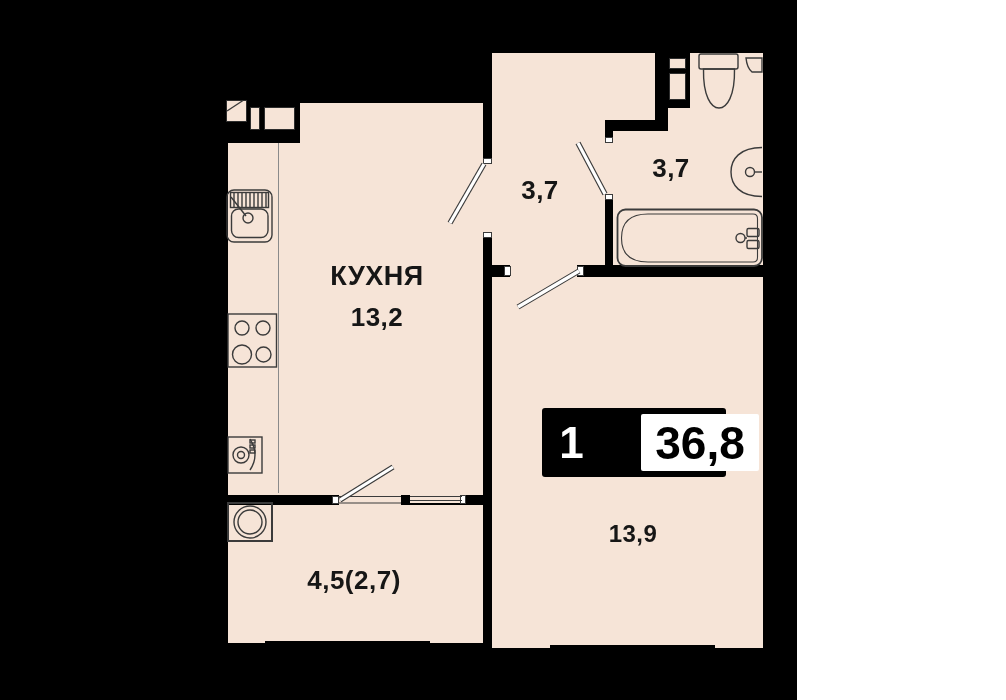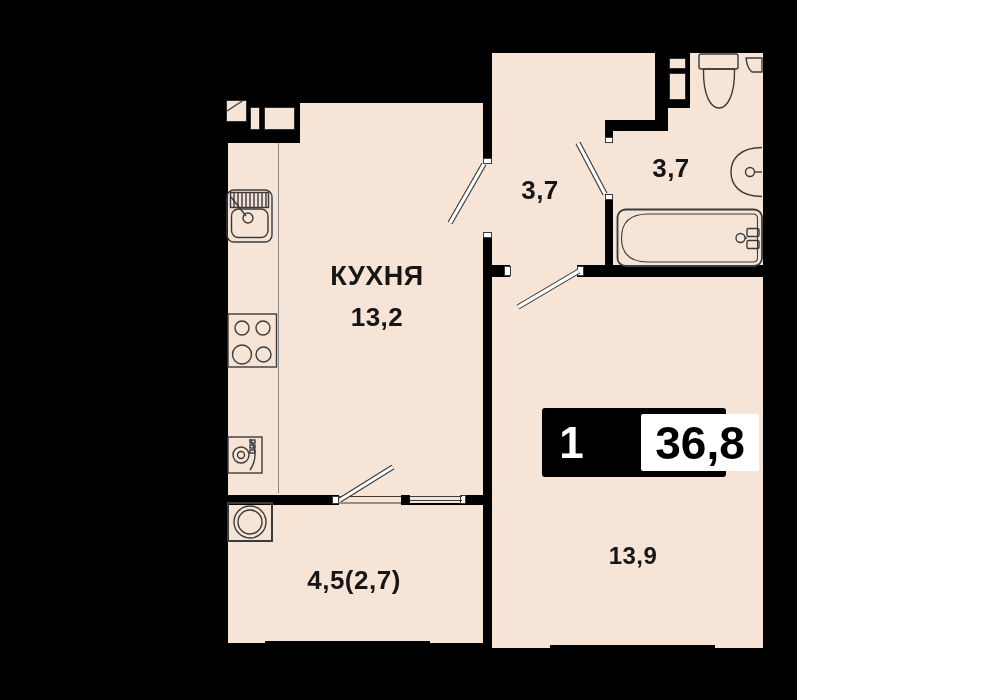--- a/index.html
+++ b/index.html
@@ -165,21 +165,21 @@
           <line x1="340" y1="500" x2="393" y2="467" stroke-width="5.5"></line>
           <line x1="340" y1="500" x2="393" y2="467" stroke="#ffffff" stroke-width="3.2"></line>
         </g>
       </g>
     </svg>
 
     <div class="lbl" style="left:377px;top:276px;font-size:27px;">КУХНЯ</div>
     <div class="lbl" style="left:377px;top:317px;font-size:26px;">13,2</div>
     <div class="lbl" style="left:540px;top:190px;font-size:26px;">3,7</div>
     <div class="lbl" style="left:671px;top:168px;font-size:26px;">3,7</div>
-    <div class="lbl" style="left:633px;top:556px;font-size:24px;">13,9</div>
+    <div class="lbl" style="left:633px;top:534px;font-size:24px;">13,9</div>
     <div class="lbl" style="left:354px;top:580px;font-size:26px;">4,5(2,7)</div>
 
     <div class="badge">
       <div class="badge-num">1</div>
       <div class="badge-area-box">
         <span class="badge-area">36,8</span>
       </div>
     </div>
 
   </div>

